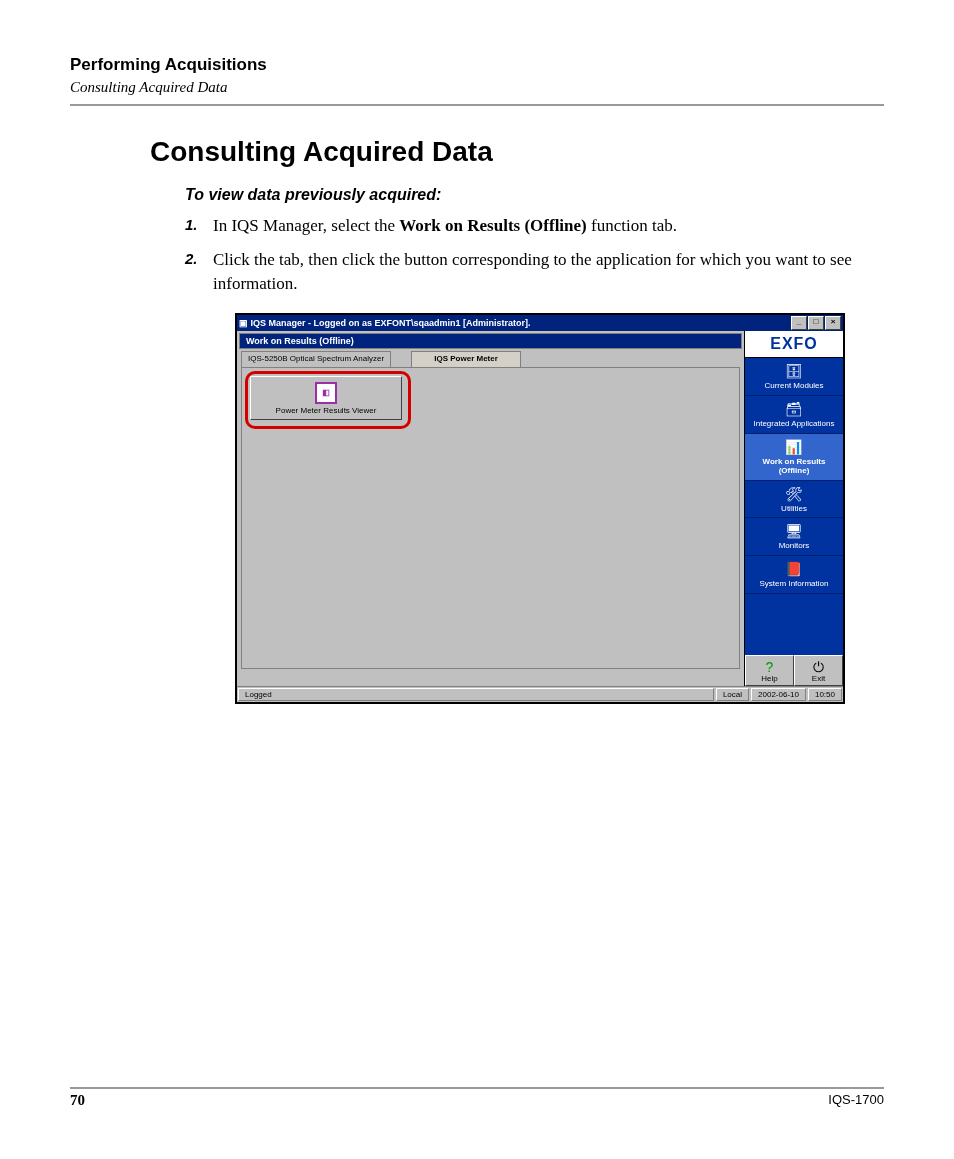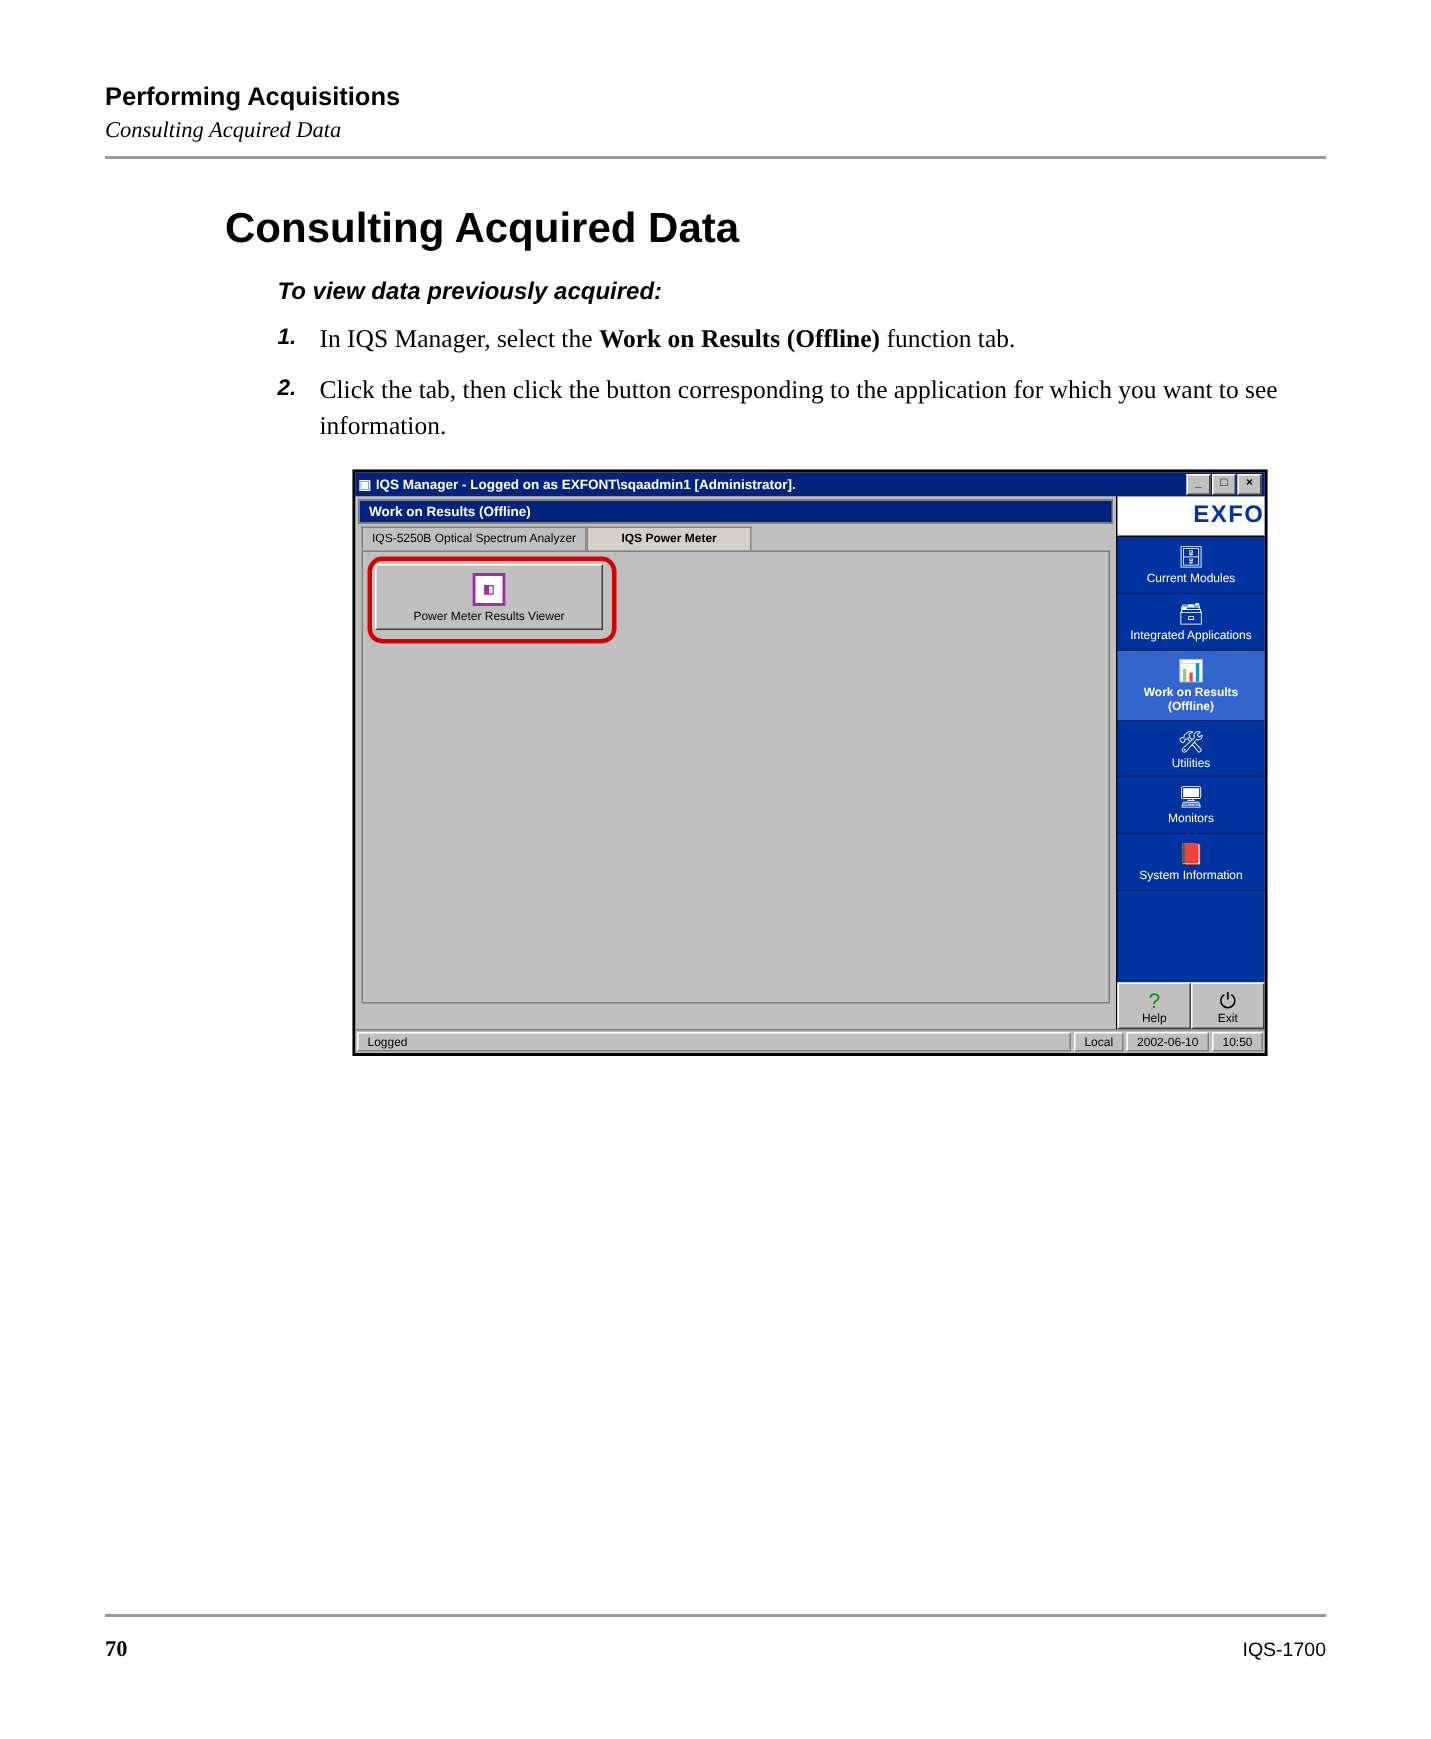--- a/index.html
+++ b/index.html
@@ -124,20 +124,21 @@
     color: #fff;
     font-weight: bold;
     padding: 2px 6px;
     font-size: 9px;
     margin: 2px;
     border: 1px solid #808080;
   }
   .tabs-row {
     display: flex;
     margin: 2px 4px 0 4px;
+    gap: 20px;
   }
   .tab {
     border: 1px solid #808080;
     border-bottom: none;
     background: #c0c0c0;
     padding: 3px 6px;
     font-size: 8px;
     text-align: center;
     min-width: 110px;
     box-sizing: border-box;
@@ -186,21 +187,21 @@
     display: flex;
     flex-direction: column;
     border-left: 1px solid #000;
   }
   .logo {
     background: #fff;
     color: #0033a0;
     font-weight: bold;
     font-family: Arial, sans-serif;
     font-size: 16px;
-    text-align: right;
+    text-align: center;
     padding: 4px 0;
     letter-spacing: 1px;
     border-bottom: 1px solid #000;
   }
   .nav-btn {
     flex: 0 0 auto;
     background: #0033a0;
     color: #fff;
     text-align: center;
     padding: 6px 2px 4px 2px;
@@ -244,21 +245,21 @@
     border-top-color:#fff;border-left-color:#fff;
     padding: 1px 6px;
     margin: 1px;
   }
   .status-main { flex: 1; }
 
   .footer {
     position: absolute;
     left: 70px; right: 70px; bottom: 50px;
     border-top: 2px solid #999;
-    padding-top: 14px;
+    padding-top: 3px;
     display: flex;
     justify-content: space-between;
     font-size: 14px;
   }
   .footer .pnum { font-weight: bold; font-size: 15px; }
   .footer .model { font-family: Arial, sans-serif; font-size: 13px; }
 </style>
 </head>
 <body>
 

